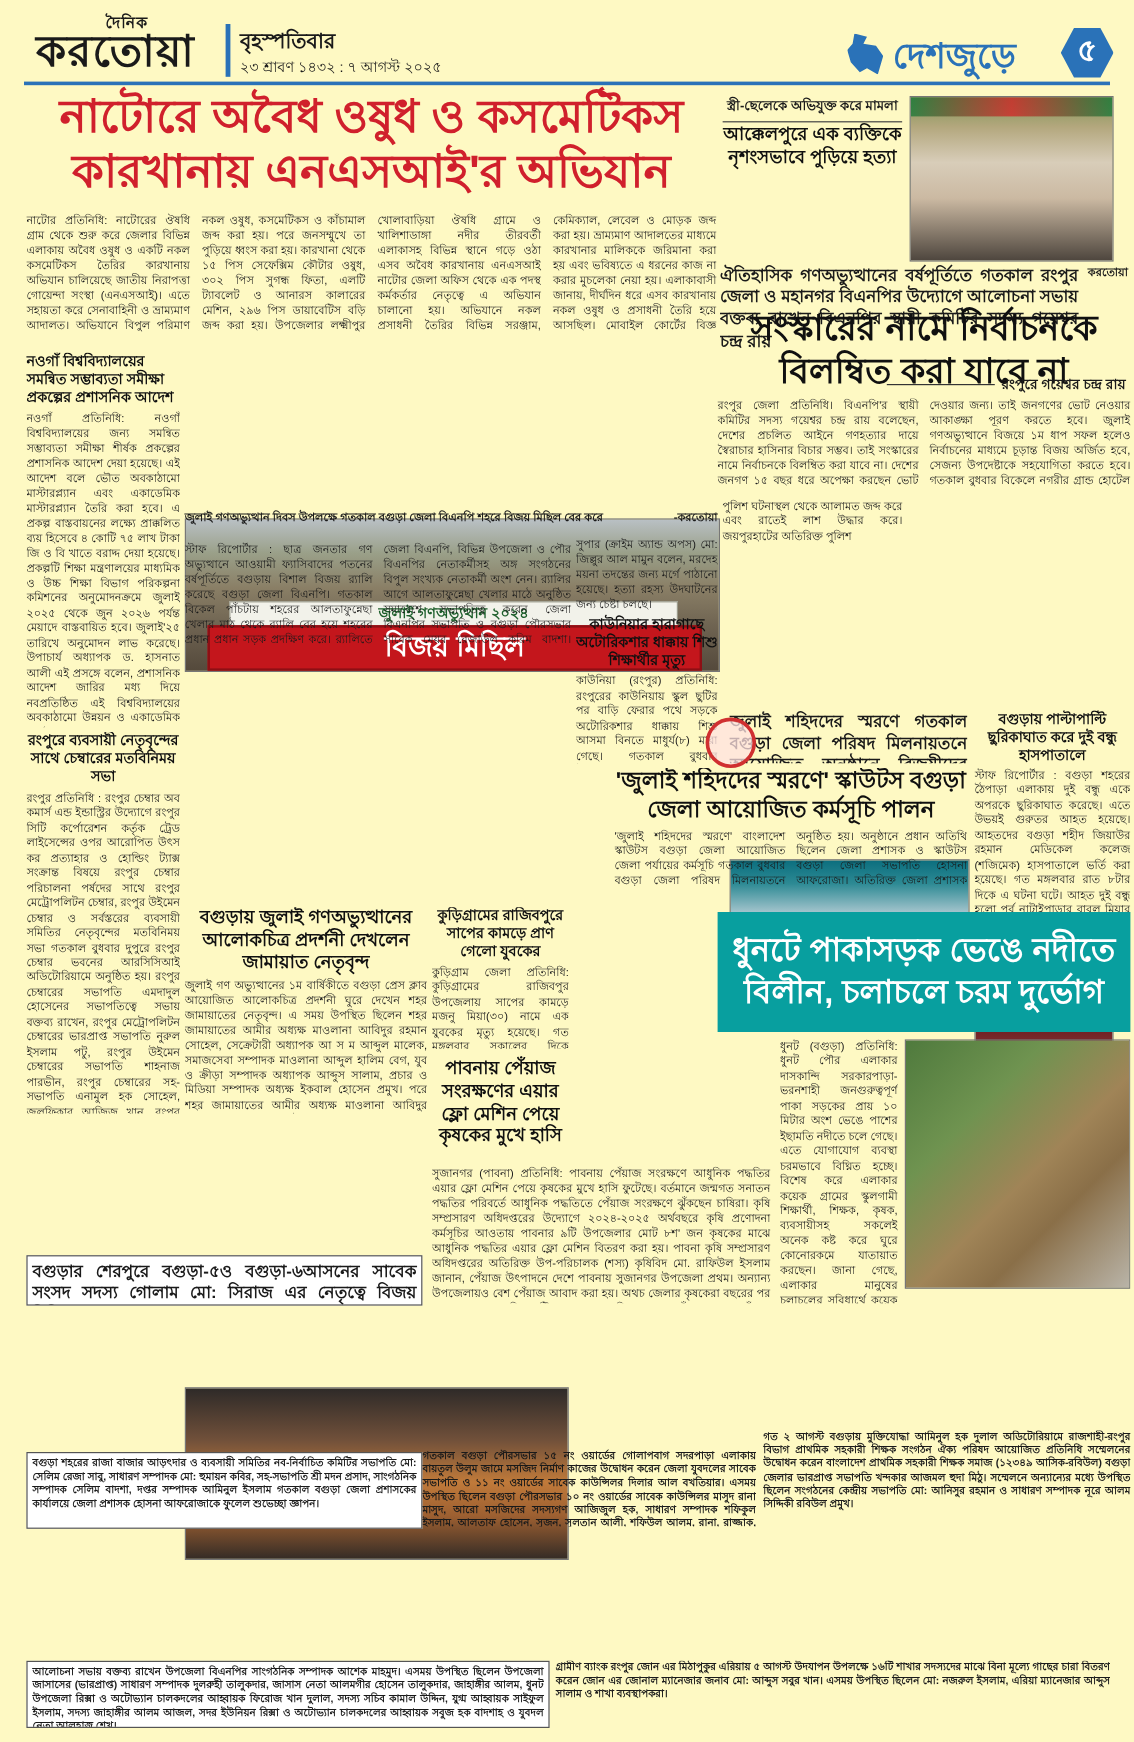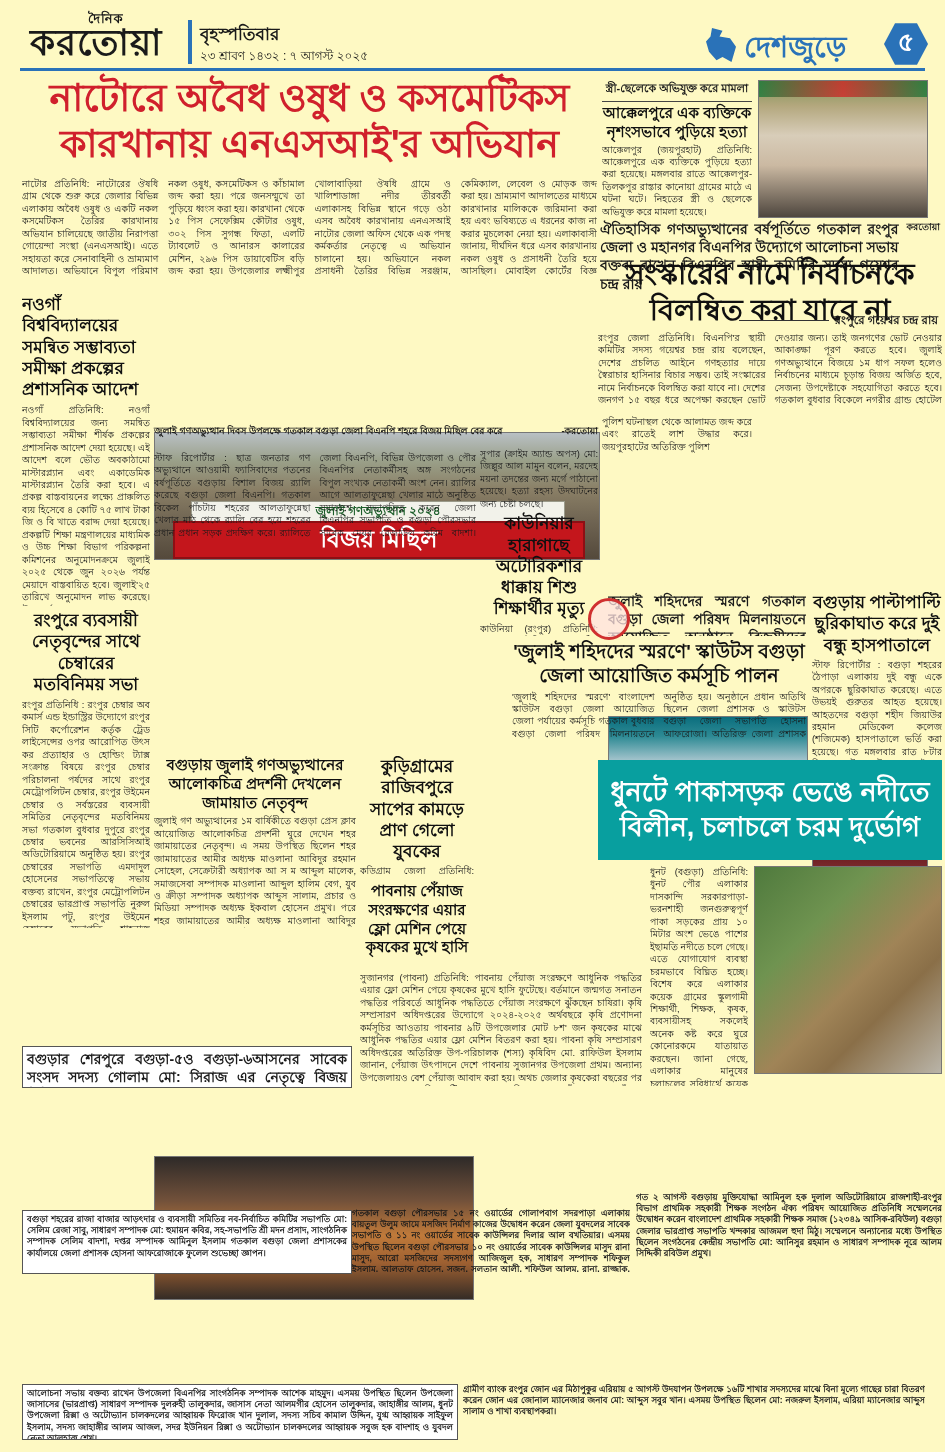--- a/index.html
+++ b/index.html
@@ -19,21 +19,21 @@
   .page-badge{width:44px;height:44px;background:#2a72b8;color:#fff;display:flex;align-items:center;justify-content:center;
     font-size:26px;font-weight:bold;clip-path:polygon(25% 3%,75% 3%,100% 50%,75% 97%,25% 97%,0 50%);}
   .blue-rule{background:#2a72b8;height:3px;}
   
   .hl{font-weight:bold;color:#101010;line-height:1.25;text-align:center;}
   .hl-red{color:#d0202c;font-size:38px;line-height:1.2;letter-spacing:0;}
   .hl-xl{font-size:29px;}
   .hl-lg{font-size:23px;}
   .hl-md{font-size:19px;}
   .hl-sm{font-size:15px;}
-  .hl-xs{font-size:17px;}
+  .hl-xs{font-size:12px;}
   .kicker{font-size:11px;font-weight:bold;text-align:center;border-bottom:1px solid #444;padding-bottom:2px;margin-bottom:2px;}
   .byline{font-size:11.5px;font-weight:bold;text-align:right;}
   .byline-rule{display:inline-block;width:90px;height:1px;background:#333;vertical-align:middle;margin-right:6px;}
   
   .bd{font-size:9.3px;line-height:1.34;text-align:justify;overflow:hidden;}
   .cols2{column-count:2;column-gap:9px;}
   .cols4{column-count:4;column-gap:10px;}
   
   .cap{font-size:14px;line-height:1.3;font-weight:600;text-align:justify;overflow:hidden;}
   .cap-box{border:1px solid #555;padding:3px 4px;background:#fff;}
@@ -73,21 +73,20 @@
   <div class="abs section-logo" style="left:744px;top:24px;">দেশজুড়ে</div>
   <div class="abs page-badge" style="left:884px;top:22px;">৫</div>
   <div class="abs blue-rule" style="left:20px;top:68px;width:905px;"></div>
 
   <div class="abs hl hl-red" style="left:22px;top:76px;width:575px;height:96px;">নাটোরে অবৈধ ওষুধ ও কসমেটিকস কারখানায় এনএসআই'র অভিযান</div>
   <div class="abs bd cols4" style="left:22px;top:178px;width:575px;height:112px;">নাটোর প্রতিনিধি: নাটোরের ঔষধি গ্রাম থেকে শুরু করে জেলার বিভিন্ন এলাকায় অবৈধ ওষুধ ও একটি নকল কসমেটিকস তৈরির কারখানায় অভিযান চালিয়েছে জাতীয় নিরাপত্তা গোয়েন্দা সংস্থা (এনএসআই)। এতে সহায়তা করে সেনাবাহিনী ও ভ্রাম্যমাণ আদালত। অভিযানে বিপুল পরিমাণ নকল ওষুধ, কসমেটিকস ও কাঁচামাল জব্দ করা হয়। পরে জনসম্মুখে তা পুড়িয়ে ধ্বংস করা হয়। কারখানা থেকে ১৫ পিস সেফেক্সিম কৌটার ওষুধ, ৩০২ পিস সুগন্ধ ফিতা, এলটি ট্যাবলেট ও আনারস কালারের মেশিন, ২৯৬ পিস ডায়াবেটিস বড়ি জব্দ করা হয়। উপজেলার লক্ষ্মীপুর খোলাবাড়িয়া ঔষধি গ্রামে ও খালিশাডাঙ্গা নদীর তীরবর্তী এলাকাসহ বিভিন্ন স্থানে গড়ে ওঠা এসব অবৈধ কারখানায় এনএসআই নাটোর জেলা অফিস থেকে এক পদস্থ কর্মকর্তার নেতৃত্বে এ অভিযান চালানো হয়। অভিযানে নকল প্রসাধনী তৈরির বিভিন্ন সরঞ্জাম, কেমিক্যাল, লেবেল ও মোড়ক জব্দ করা হয়। ভ্রাম্যমাণ আদালতের মাধ্যমে কারখানার মালিককে জরিমানা করা হয় এবং ভবিষ্যতে এ ধরনের কাজ না করার মুচলেকা নেয়া হয়। এলাকাবাসী জানায়, দীর্ঘদিন ধরে এসব কারখানায় নকল ওষুধ ও প্রসাধনী তৈরি হয়ে আসছিল। মোবাইল কোর্টের বিজ্ঞ ম্যাজিস্ট্রেট মো. শরিফুল ইসলাম অভিযান পরিচালনা করেন। জব্দকৃত মালামালের আনুমানিক মূল্য কয়েক লাখ টাকা বলে জানানো হয়েছে। (৬ পৃ: ৪ ক: দ্র:)</div>
 
   <div class="abs" style="left:602px;top:80px;width:150px;height:138px;overflow:hidden;">
     <div class="kicker">স্ত্রী-ছেলেকে অভিযুক্ত করে মামলা</div>
     <div class="hl hl-sm">আক্কেলপুরে এক ব্যক্তিকে নৃশংসভাবে পুড়িয়ে হত্যা</div>
-    <div class="bd" style="margin-top:2px;">আক্কেলপুর (জয়পুরহাট) প্রতিনিধি: আক্কেলপুরে এক ব্যক্তিকে পুড়িয়ে হত্যা করা হয়েছে। মঙ্গলবার রাতে আক্কেলপুর-তিলকপুর রাস্তার কানোয়া গ্রামের মাঠে এ ঘটনা ঘটে। নিহতের স্ত্রী ও ছেলেকে অভিযুক্ত করে মামলা হয়েছে।</div>
   </div>
 
   <div class="abs photo ph-meeting" style="left:758px;top:80px;width:168px;height:136px;">
     <div class="banner-strip"></div>
   </div>
   <div class="abs cap-row" style="left:600px;top:220px;width:340px;height:34px;align-items:flex-start;">
     <span class="cap">ঐতিহাসিক গণঅভ্যুত্থানের বর্ষপূর্তিতে গতকাল রংপুর জেলা ও মহানগর বিএনপির উদ্যোগে আলোচনা সভায় বক্তব্য রাখেন বিএনপির স্থায়ী কমিটির সদস্য গয়েশ্বর চন্দ্র রায়</span>
     <span class="credit">করতোয়া</span>
   </div>
 

